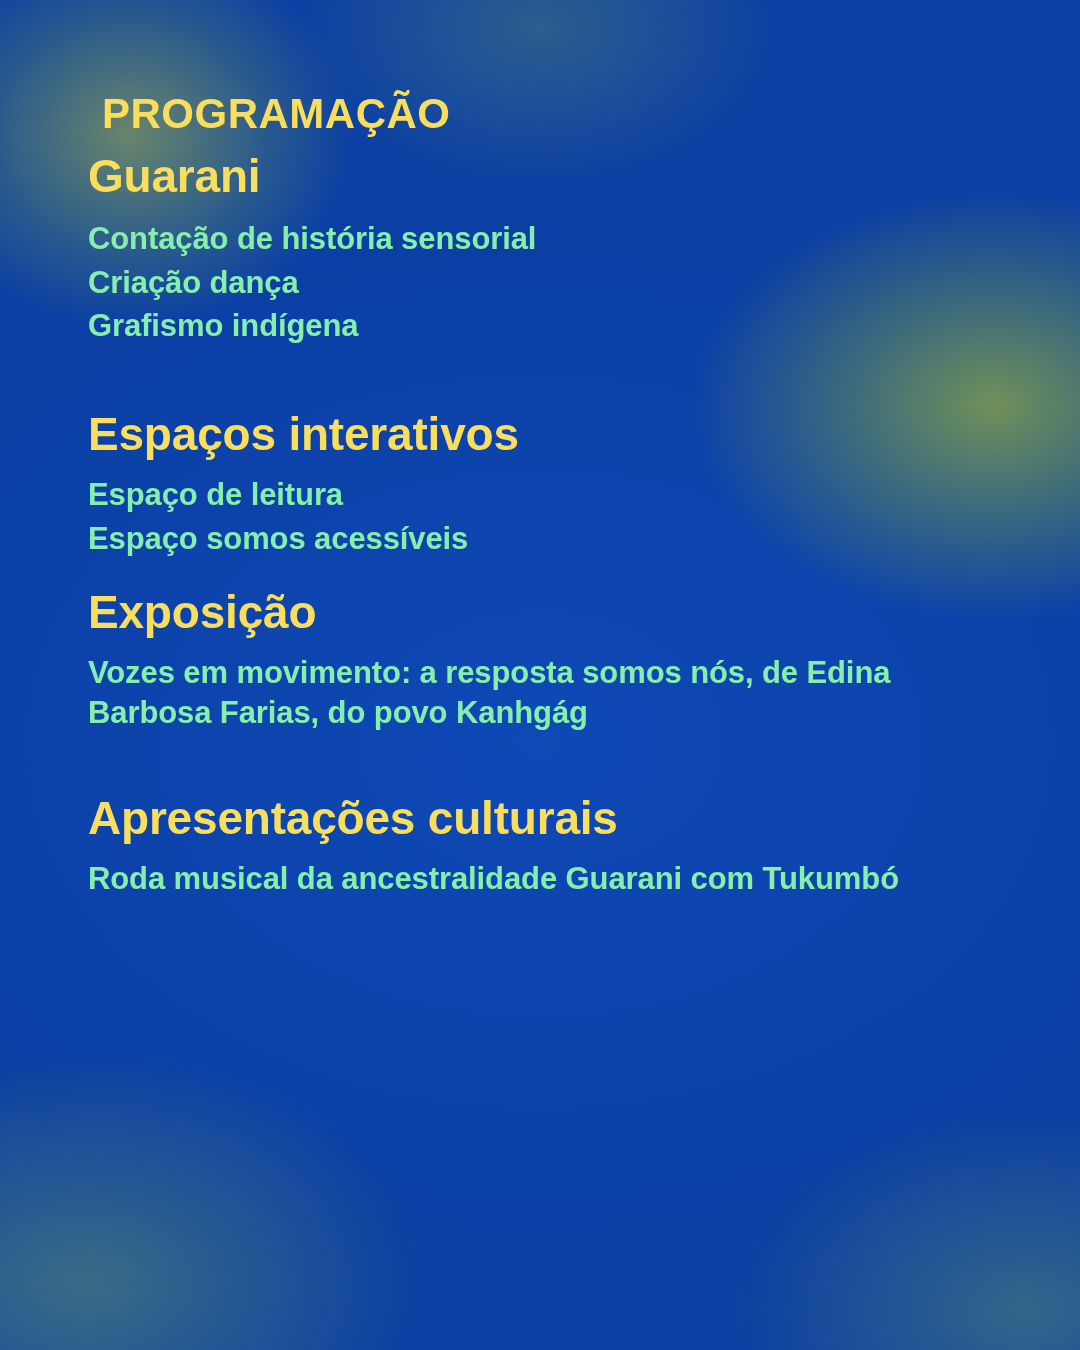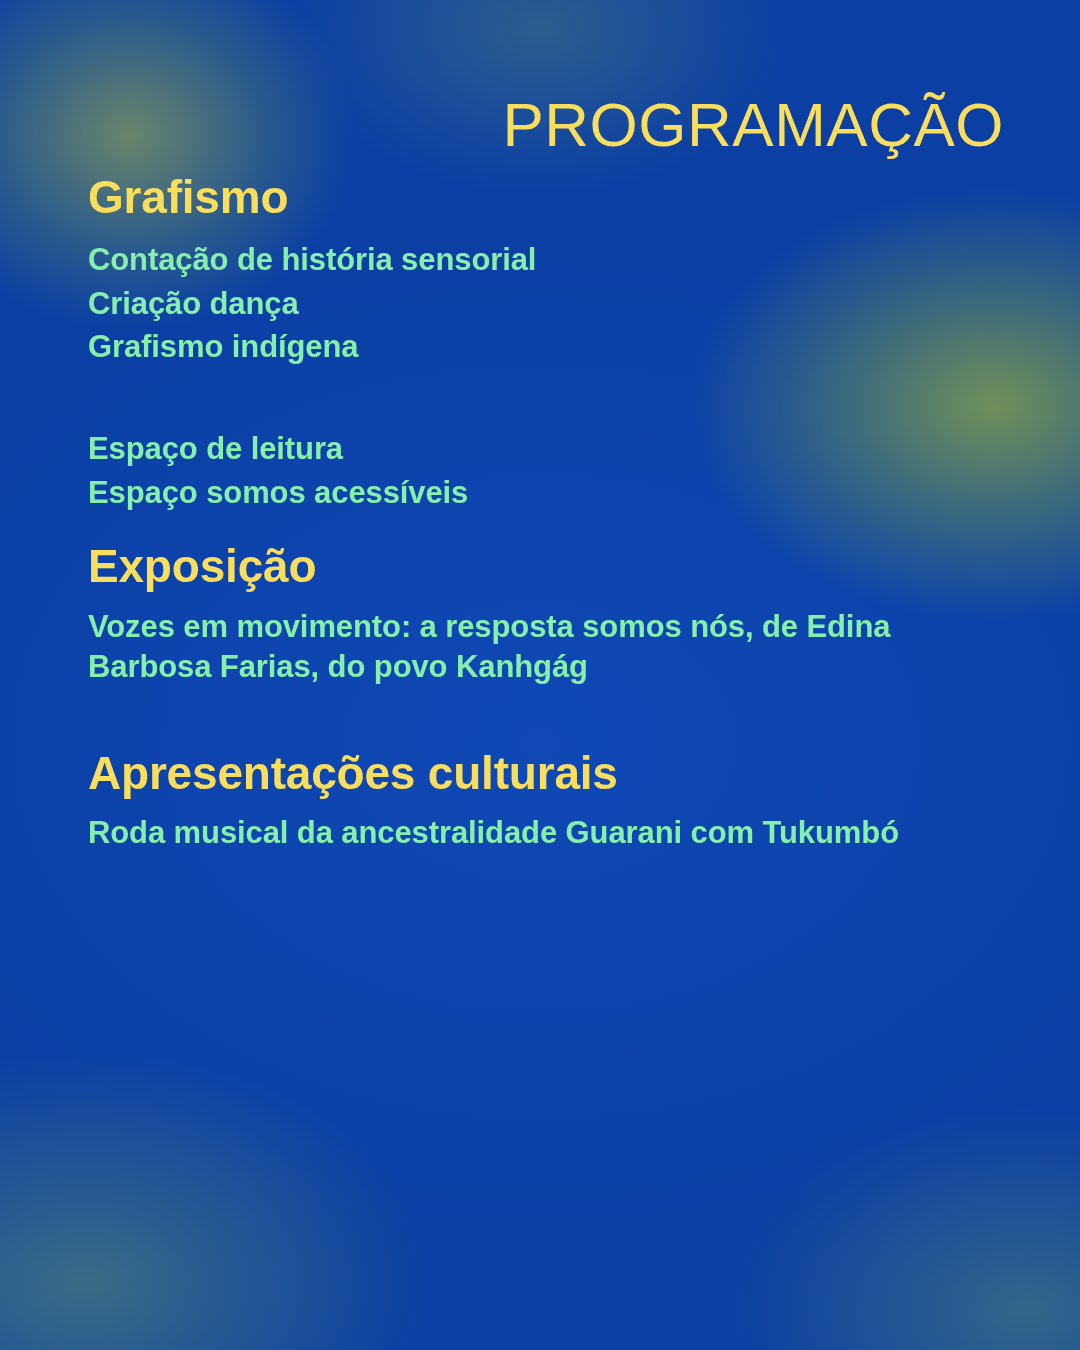--- a/index.html
+++ b/index.html
@@ -33,24 +33,24 @@
   }
 
   .content {
     position: relative;
     z-index: 1;
     padding: 92px 76px 40px 88px;
   }
 
   .page-title {
     color: #f9dd5c;
-    font-size: 62px;
-    font-weight: normal;
+    font-size: 42px;
+    font-weight: bold;
     letter-spacing: 0.5px;
-    text-align: right;
+    text-align: left;
     margin: 0 0 4px 0;
     line-height: 1.05;
     padding-left: 14px;
   }
 
   .section { margin-top: 34px; }
   .section:first-of-type { margin-top: 14px; }
 
   .section-heading {
     color: #f9dd5c;
@@ -82,27 +82,28 @@
 </head>
 <body>
 
 <div class="bg"></div>
 
 <div class="content">
 
   <h1 class="page-title">PROGRAMAÇÃO</h1>
 
   <section class="section section--oficinas">
-    <h2 class="section-heading">Grafismo</h2>
+    <h2 class="section-heading">Guarani</h2>
     <p class="item">Contação de história sensorial</p>
     <p class="item">Criação dança</p>
     <p class="item">Grafismo indígena</p>
   </section>
 
   <section class="section section--espacos">
+    <h2 class="section-heading">Espaços interativos</h2>
     <p class="item">Espaço de leitura</p>
     <p class="item">Espaço somos acessíveis</p>
   </section>
 
   <section class="section section--exposicao">
     <h2 class="section-heading">Exposição</h2>
     <p class="item">Vozes em movimento: a resposta somos nós, de Edina Barbosa Farias, do povo Kanhgág</p>
   </section>
 
   <section class="section section--apresentacoes">

